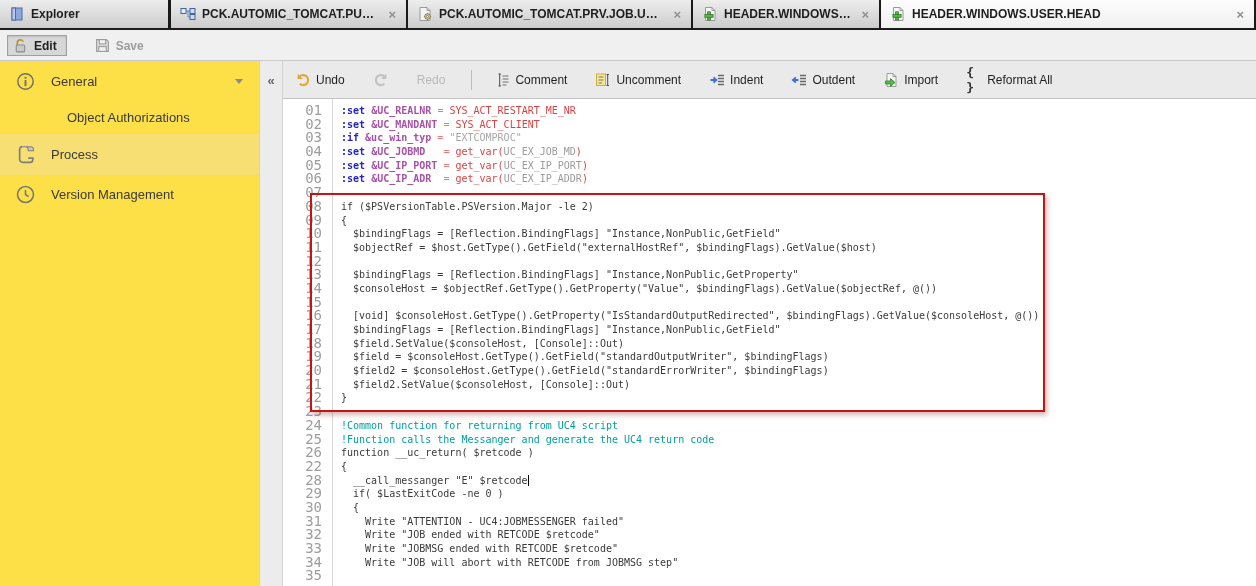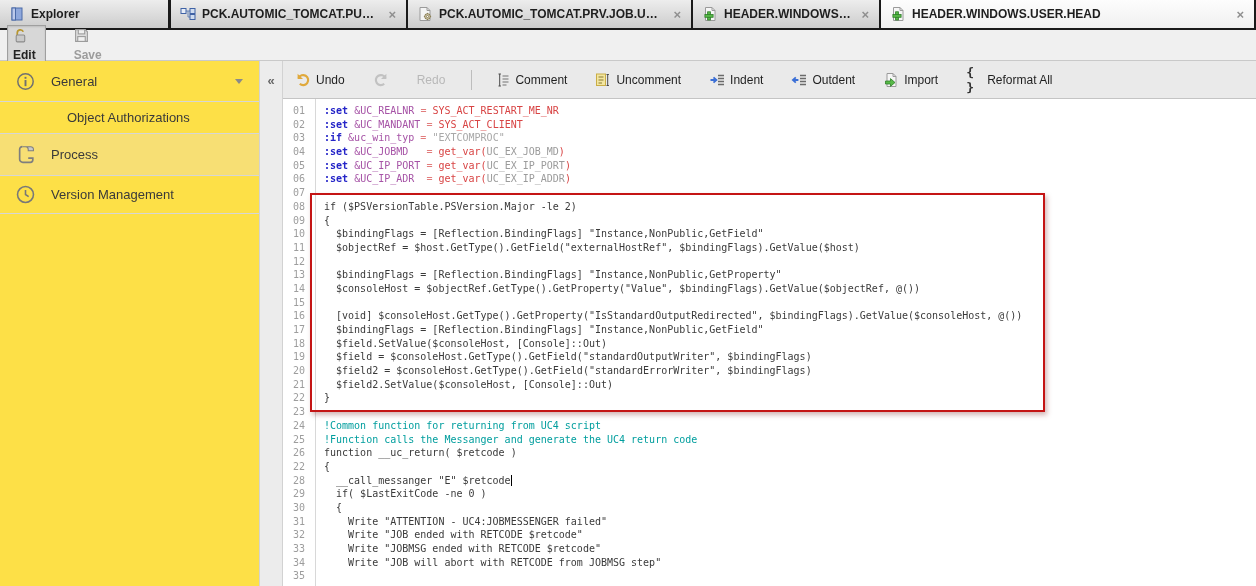--- a/index.html
+++ b/index.html
@@ -21,22 +21,22 @@
   .tabbar div.tab:nth-of-type(3){width:285px;}
   .tabbar div.tab:nth-of-type(4){width:188px;}
   .tabbar div.tab:nth-of-type(5){flex:1;}
   .tab-icon{width:17px;height:17px;flex:none;display:flex;align-items:center;justify-content:center;}
   .tab-label{font-size:12px;font-weight:bold;color:#1e1e1e;overflow:hidden;text-overflow:ellipsis;}
   .tab-close{margin-left:auto;color:#8f8f8f;font-size:13px;font-weight:bold;padding:0 2px;line-height:1;}
   .tab:not(.closable) .tab-close{display:none;}
   
   .ribbon{height:31px;background:#f0f0f0;border-bottom:1px solid #c9c9c9;box-sizing:border-box;
     display:flex;align-items:center;gap:22px;padding-left:7px;}
-  .rb-btn{display:flex;align-items:flex-start;gap:5px;font-size:12px;font-weight:bold;color:#222;
-    padding:2px 9px 2px 5px;border:1px solid transparent;flex-direction:column;}
+  .rb-btn{display:flex;align-items:flex-end;gap:5px;font-size:12px;font-weight:bold;color:#222;
+    padding:2px 9px 2px 5px;border:1px solid transparent;}
   .rb-btn.pressed{background:#d7d7d7;border:1px solid #9f9f9f;box-shadow:inset 0 1px 2px rgba(0,0,0,.12);}
   .rb-btn.disabled{color:#9c9c9c;}
   .rb-icon{width:16px;height:15px;display:flex;align-items:center;justify-content:center;}
   
   .main{display:flex;height:525px;}
   .sidebar{width:260px;flex:none;background:#fde047;border-right:1px solid #d2d2d2;box-sizing:border-box;}
   .side-item{height:38px;display:flex;align-items:center;gap:13px;padding:0 10px 0 12px;
     border-bottom:1px solid #d6d6d6;font-size:13px;color:#3a3a3a;position:relative;box-sizing:border-box;}
   .sidebar .side-item:first-of-type{height:41px;}
   .side-item.selected{background:var(--process-selected-bg,#f7df74);height:42px;}
@@ -55,29 +55,29 @@
   .toolbar{height:38px;flex:none;background:#eaeaea;border-bottom:1px solid #c4c4c4;box-sizing:border-box;
     display:flex;align-items:center;padding-left:12px;}
   .tb-group{display:flex;align-items:center;gap:28px;}
   .tb-btn{display:flex;align-items:center;gap:5px;font-size:12px;color:#1f1f1f;}
   .tb-btn.disabled{color:#a8a8a8;opacity:.75;filter:grayscale(1);gap:28px;}
   .tb-icon{width:16px;height:16px;display:flex;align-items:center;justify-content:center;}
   .tb-sep{width:1px;height:20px;background:#bdbdbd;margin:0 22px 0 26px;}
   .braces{font-weight:bold;color:#333;font-size:13px;letter-spacing:1px;font-family:"DejaVu Sans Mono",monospace;}
   
   .editor{flex:1;position:relative;display:flex;overflow:hidden;background:#fff;}
-  .gutter{width:33px;flex:none;border-right:1px solid #d8d8d8;box-sizing:border-box;
+  .gutter{width:50px;flex:none;border-right:1px solid #d8d8d8;box-sizing:border-box;
     padding:5px 10px 0 0;text-align:right;
-    font-family:"DejaVu Sans Mono",monospace;font-size:10px;line-height:13.7px;color:#9d9d9d;}
+    font-family:"DejaVu Sans Mono",monospace;font-size:14px;line-height:13.7px;color:#9d9d9d;}
   .ln{height:13.7px;}
   .code{flex:1;padding:5px 0 0 8px;font-family:"DejaVu Sans Mono",monospace;font-size:10px;
     line-height:13.7px;color:#3a3a3a;}
   .code-line{height:13.7px;white-space:pre;}
   .t-kw{color:var(--keyword-blue,#2525c8);font-weight:bold;}
-  .t-var{color:var(--variable-purple,#a653a6);}
+  .t-var{color:var(--variable-purple,#a653a6);font-weight:bold;}
   .t-eq{color:var(--equals-pink,#e27d7d);}
   .t-sys{color:var(--system-red,#d84444);}
   .t-fn{color:var(--system-red,#d84444);}
   .t-gid{color:#9b9b9b;}
   .t-str{color:var(--string-gray,#a8a8a8);}
   .t-cmt{color:var(--comment-teal,#009e9e);}
   .t-pl{color:#3a3a3a;}
   .caret{display:inline-block;width:1px;height:11px;background:#000;vertical-align:-2px;}
   .hl-box{position:absolute;left:27px;top:94px;width:731px;height:215px;
     border:2px solid var(--selection-box,#c41414);

